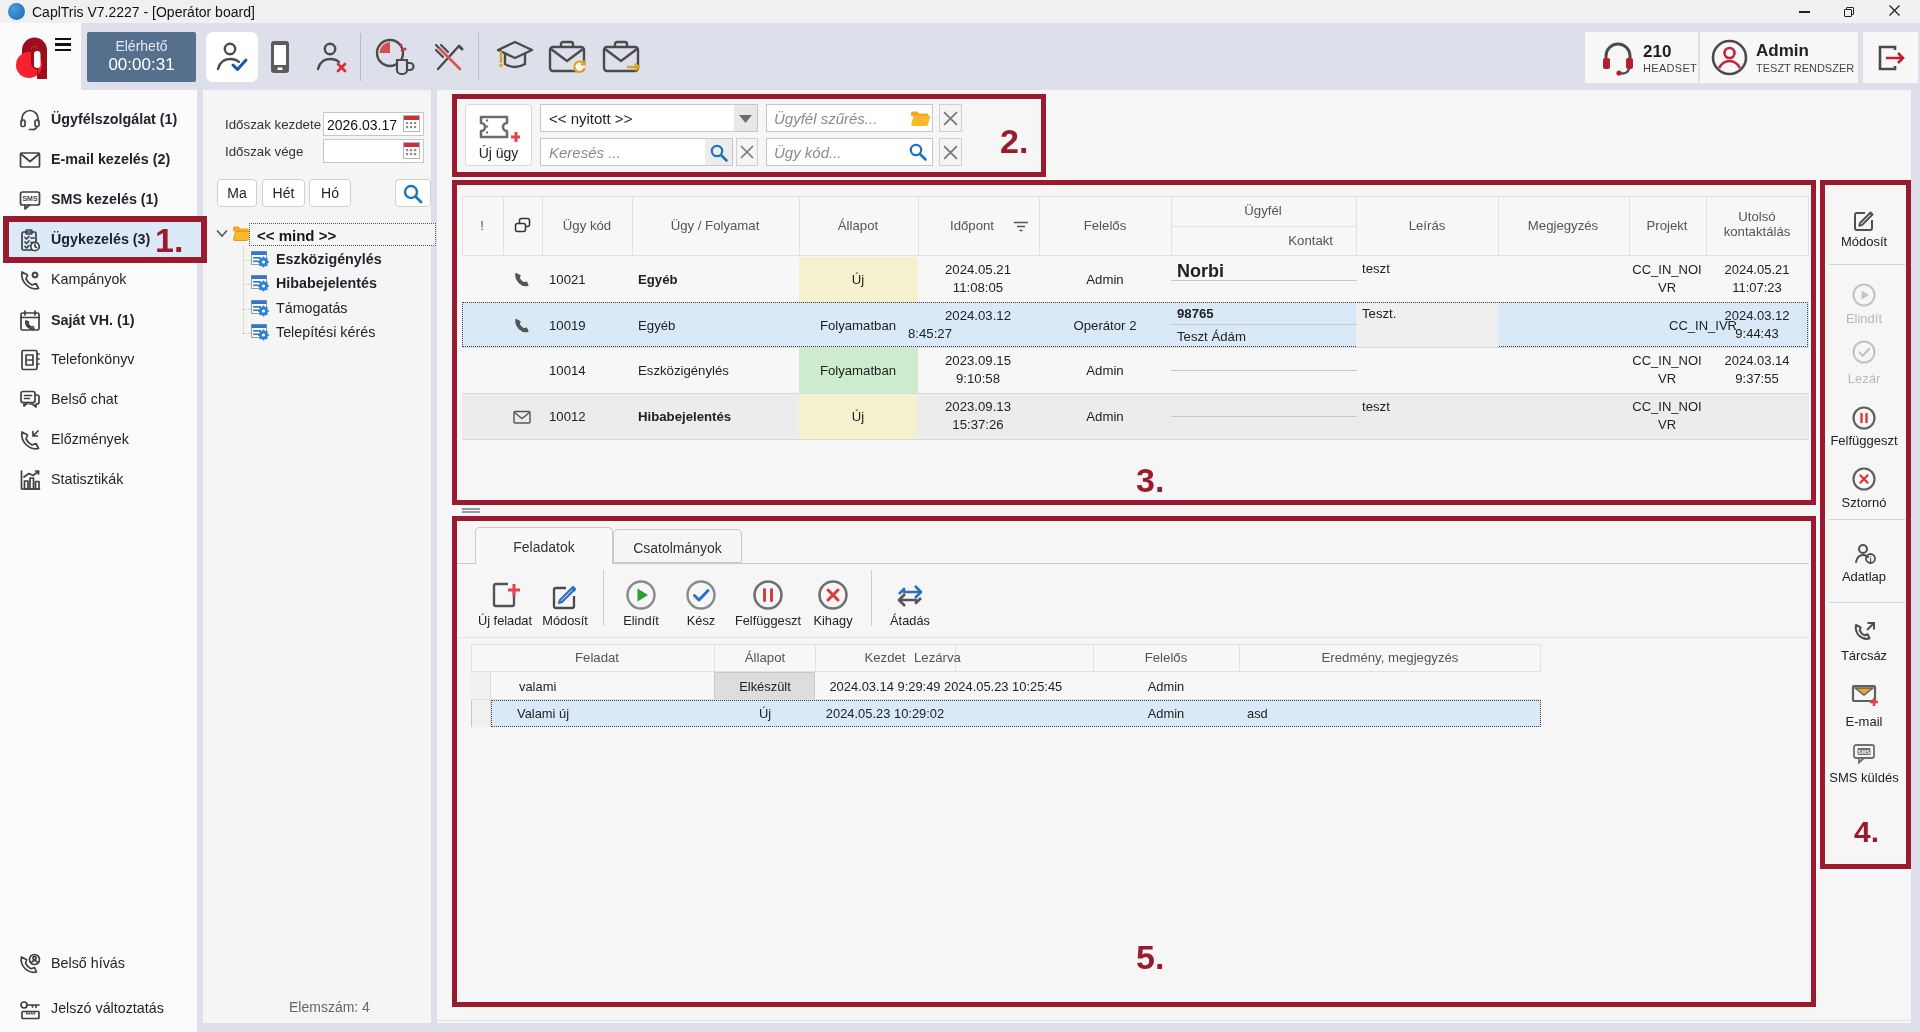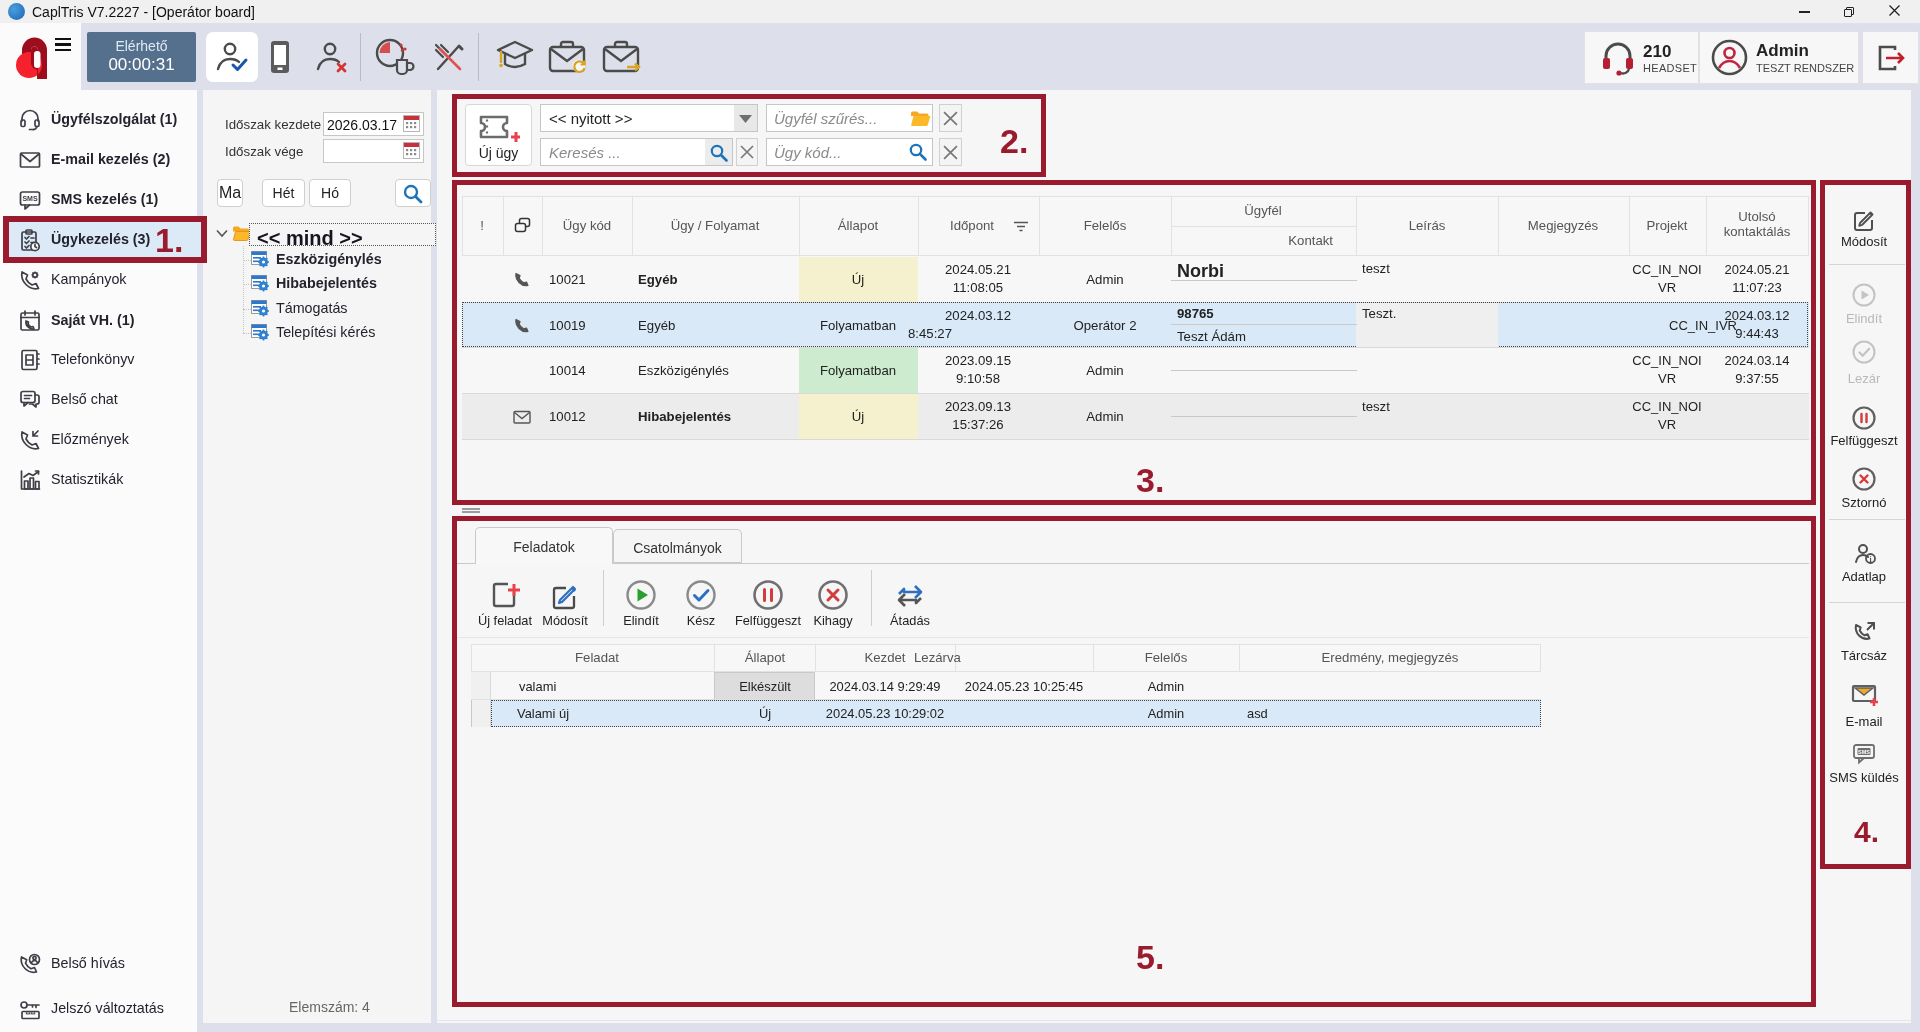--- a/index.html
+++ b/index.html
@@ -242,38 +242,38 @@
       <rect x="1" y="1" width="15" height="4" fill="#c8303a"></rect>
       <g fill="#8a8a8a">
         <rect x="3" y="7" width="2.2" height="2.2"></rect>
         <rect x="7" y="7" width="2.2" height="2.2"></rect>
         <rect x="11" y="7" width="2.2" height="2.2"></rect>
         <rect x="3" y="11" width="2.2" height="2.2"></rect>
         <rect x="7" y="11" width="2.2" height="2.2"></rect>
         <rect x="11" y="11" width="2.2" height="2.2"></rect>
       </g>
     </svg>
-<div class="btn" style="left:217px;top:179px;width:26px;height:28px;font-size:16px;line-height:26px">Ma</div>
+<div class="btn" style="left:217px;top:179px;width:40px;height:28px;font-size:14px;line-height:26px">Ma</div>
 <div class="btn" style="left:262px;top:179px;width:43px;height:28px;font-size:14px;line-height:26px">Hét</div>
 <div class="btn" style="left:309px;top:179px;width:42px;height:28px;font-size:14px;line-height:26px">Hó</div>
 <div class="btn" style="left:395px;top:179px;width:36px;height:28px"></div>
 <svg class="a" style="left:402px;top:183px" width="22" height="22" viewBox="0 0 22 22">
       <circle cx="9" cy="9" r="6" fill="none" stroke="#1b74bc" stroke-width="2.4"></circle>
       <path d="M13.5 13.5 L19 19" stroke="#1b74bc" stroke-width="2.8" stroke-linecap="round"></path>
     </svg>
 
 <svg class="a" style="left:216px;top:229px" width="12" height="9" viewBox="0 0 12 9">
       <path d="M1 1.5 L6 7 L11 1.5" fill="none" stroke="#555" stroke-width="1.6"></path>
     </svg>
 <svg class="a" style="left:232px;top:225px" width="19" height="16" viewBox="0 0 19 16">
       <path d="M1 3 a1.5 1.5 0 0 1 1.5 -1.5 h4 l2 2 h7 a1.5 1.5 0 0 1 1.5 1.5 v1.5 h-16 Z" fill="#f6a723"></path>
       <path d="M3.5 6.5 h15 l-2.5 8 a1.5 1.5 0 0 1 -1.4 1 H2.5 a1 1 0 0 1 -1 -1.2 Z" fill="#fbb829" stroke="#d88d12" stroke-width="0.8"></path>
     </svg>
 <div class="a" style="left:249px;top:223px;width:187px;height:23px;border:1px dotted #555;background:#f5f5f6"></div>
-<div class="a" style="left:257px;top:227px;font-size:20px;font-weight:bold;color:#15151f">&lt;&lt; mind &gt;&gt;</div>
+<div class="a" style="left:257px;top:227px;font-size:15px;font-weight:bold;color:#15151f">&lt;&lt; mind &gt;&gt;</div>
 <div class="a" style="left:243px;top:246px;width:1px;height:87px;border-left:1px dotted #c4c4c4"></div>
 <div class="a" style="left:243px;top:260px;width:8px;height:1px;border-top:1px dotted #c4c4c4"></div>
 <div class="a" style="left:243px;top:284px;width:8px;height:1px;border-top:1px dotted #c4c4c4"></div>
 <div class="a" style="left:243px;top:309px;width:8px;height:1px;border-top:1px dotted #c4c4c4"></div>
 <div class="a" style="left:243px;top:333px;width:8px;height:1px;border-top:1px dotted #c4c4c4"></div>
 <div id="tree">
       <svg class="a" style="left:251px;top:251px" width="19" height="18" viewBox="0 0 19 18">
         <rect x="0.5" y="0.5" width="15" height="13" fill="#fff" stroke="#9a9a9a"></rect>
         <rect x="0.5" y="0.5" width="15" height="3.5" fill="#2f77c8"></rect>
         <rect x="2" y="6" width="8" height="1.6" fill="#2f77c8"></rect>
@@ -544,21 +544,21 @@
 <div class="a" style="left:471px;top:672px;width:1070px;height:28px;background:#f7f7f8"></div>
 <div class="a" style="left:471px;top:672px;width:20px;height:55px;background:#f0f0f1;border-right:1px solid #d9d9d9"></div>
 <div class="a" style="left:714px;top:672px;width:101px;height:28px;background:#dddddd;border:1px solid #c9c9c9"></div>
 <div class="a" style="left:491px;top:700px;width:1050px;height:27px;background:#d9e9f8"></div>
 <div class="a" style="left:491px;top:700px;width:1050px;height:27px;border:1px dotted #444"></div>
 <div class="a" style="left:471px;top:700px;width:1px;height:27px;background:#c9c9c9"></div>
 <div class="a" style="left:471px;top:699px;width:1070px;height:1px;background:#e0e0e0"></div>
 <div class="a" style="left:519px;top:679px;font-size:12.9px;font-weight:normal;color:#222">valami</div>
 <div class="a" style="left:685px;top:679px;width:160px;text-align:center;font-size:12.9px;font-weight:normal;color:#222">Elkészült</div>
 <div class="a" style="left:805px;top:679px;width:160px;text-align:center;font-size:12.9px;font-weight:normal;color:#222">2024.03.14 9:29:49</div>
-<div class="a" style="left:944px;top:679px;width:160px;text-align:center;font-size:12.9px;font-weight:normal;color:#222">2024.05.23 10:25:45</div>
+<div class="a" style="left:944px;top:679px;width:160px;font-size:12.9px;font-weight:normal;color:#222">2024.05.23 10:25:45</div>
 <div class="a" style="left:1086px;top:679px;width:160px;text-align:center;font-size:12.9px;font-weight:normal;color:#222">Admin</div>
 <div class="a" style="left:517px;top:706px;font-size:12.9px;font-weight:normal;color:#222">Valami új</div>
 <div class="a" style="left:685px;top:706px;width:160px;text-align:center;font-size:12.9px;font-weight:normal;color:#222">Új</div>
 <div class="a" style="left:805px;top:706px;width:160px;text-align:center;font-size:12.9px;font-weight:normal;color:#222">2024.05.23 10:29:02</div>
 <div class="a" style="left:1086px;top:706px;width:160px;text-align:center;font-size:12.9px;font-weight:normal;color:#222">Admin</div>
 <div class="a" style="left:1247px;top:706px;font-size:12.9px;font-weight:normal;color:#222">asd</div>
     </div>
 <div id="rightbar">
       <svg class="a" style="left:1851px;top:206px" width="27" height="27" viewBox="0 0 27 27">
         <path d="M21 14 v8 a2 2 0 0 1 -2 2 H6 a2 2 0 0 1 -2 -2 V9 a2 2 0 0 1 2 -2 h8" fill="none" stroke="#4f4f4f" stroke-width="2"></path>

